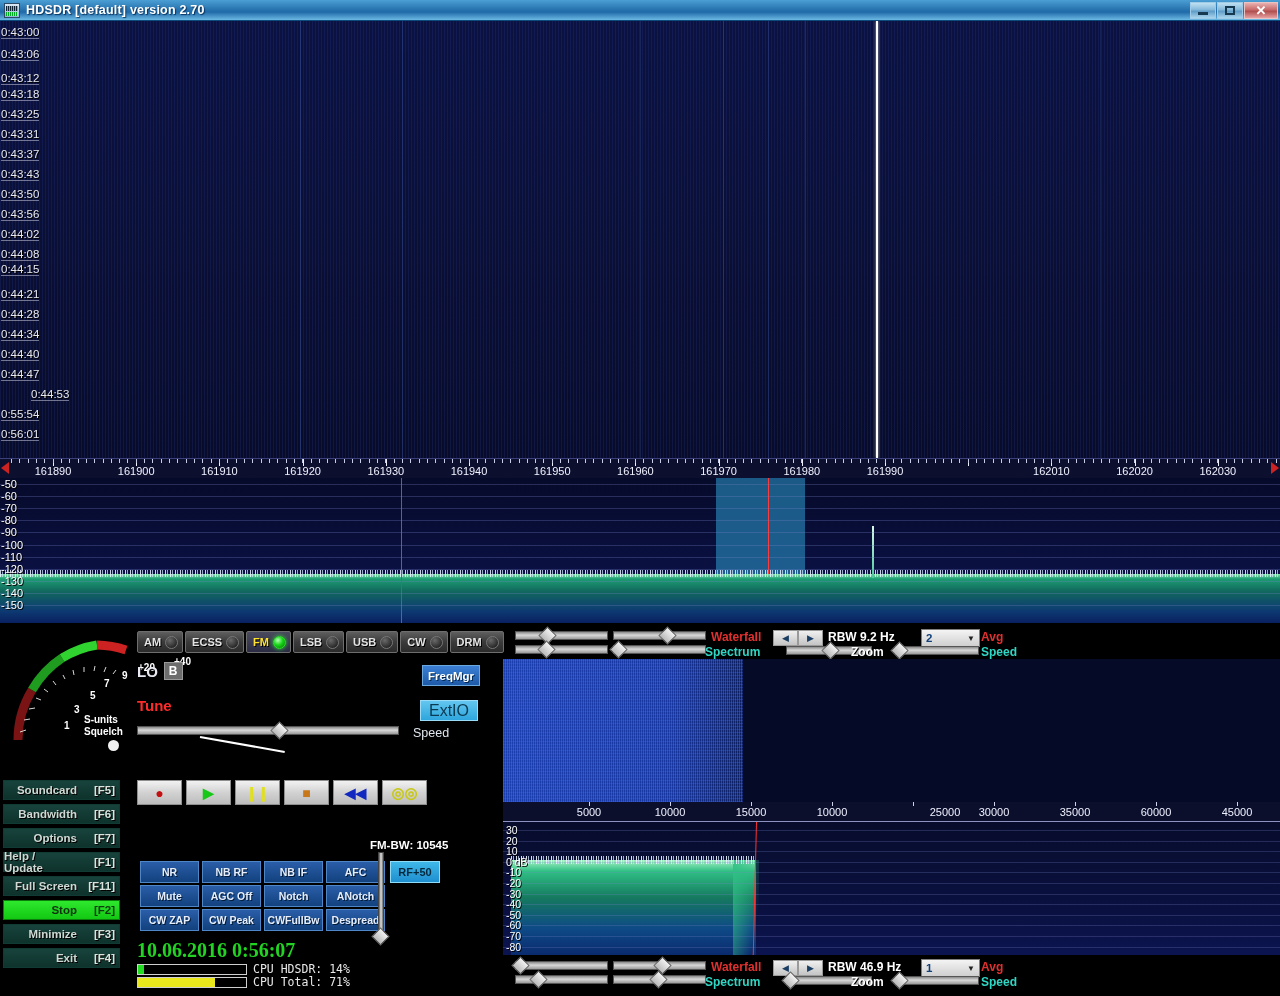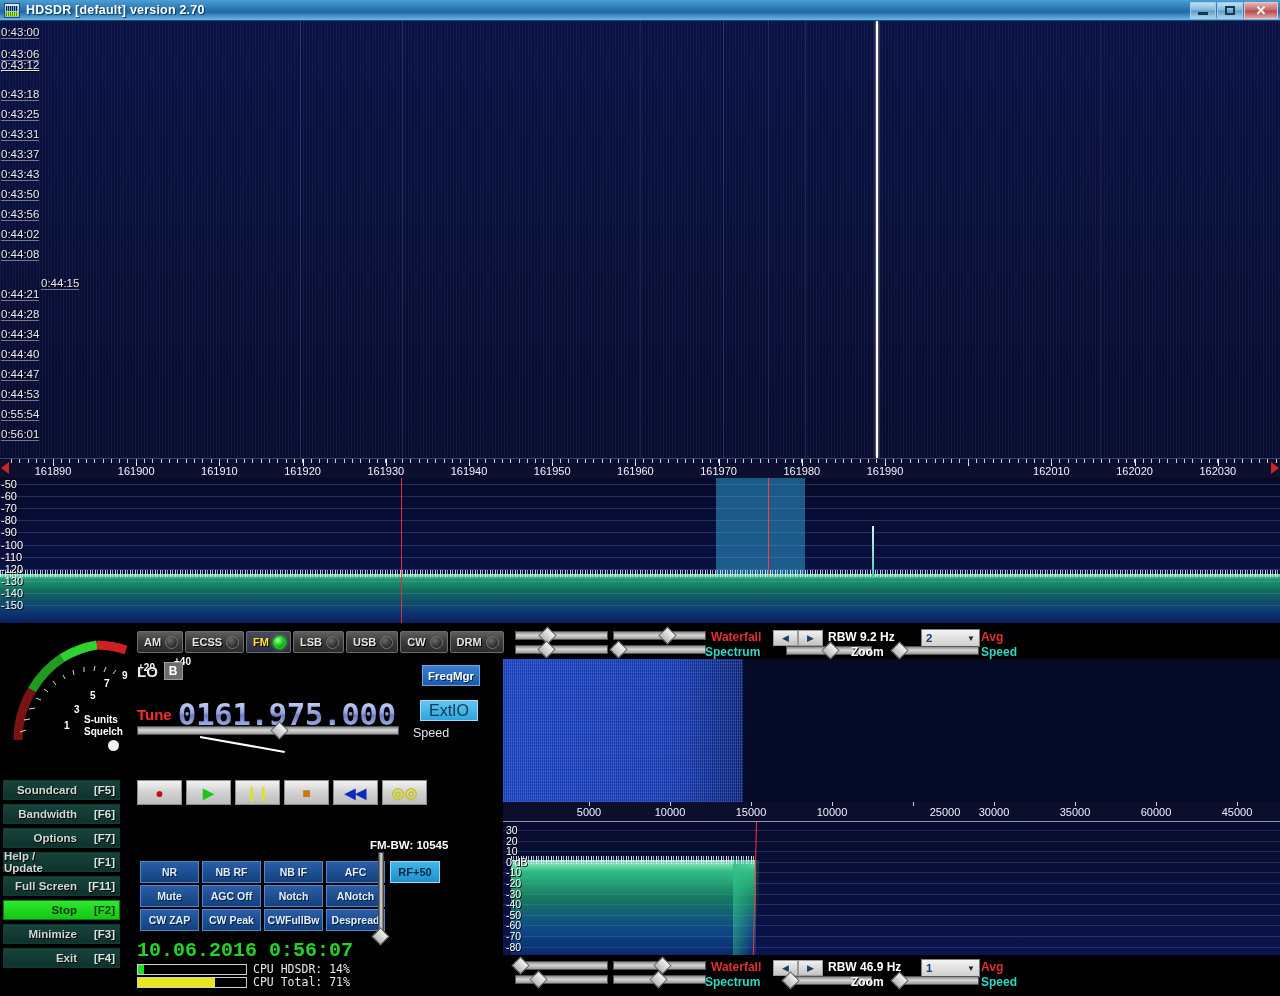--- a/index.html
+++ b/index.html
@@ -166,21 +166,21 @@
     color:#05283c; font-size:11px; font-weight:bold;
     display:flex; align-items:center; justify-content:center; }
   #squelch-vert { position:absolute; left:378px; top:852px; width:6px; height:85px;
     background:linear-gradient(90deg,#5a5a5a,#e4e4e4,#6a6a6a); border:1px solid #444; }
   #squelch-thumb { position:absolute; left:374px; top:930px; width:13px; height:13px;
     background:linear-gradient(180deg,#f2f2f2,#b9b9b9); transform:rotate(45deg);
     border:1px solid #6b6b6b; }
 
   
   #clock { position:absolute; left:137px; top:939px; color:#22d422; font-size:20px;
-    font-weight:bold; font-family:Liberation Mono, monospace; }
+    font-weight:bold; font-family:Liberation Serif, serif; }
   .cpu-row { position:absolute; left:137px; display:flex; align-items:center; gap:6px; }
   .cpu-bar-outer { width:110px; height:11px; border:1px solid #cfcfcf; background:#000;
     position:relative; }
   .cpu-bar-fill { position:absolute; left:0; top:0; bottom:0; }
   .cpu-text { color:#e8e8e8; font-size:11.5px; font-family:"DejaVu Sans Mono", monospace; }
   .ctl-strip { position:absolute; left:0; width:927px; height:32px; }
   .mini-slider { position:absolute; height:9px; }
   .strip-label { position:absolute; font-size:12px; font-weight:bold; text-shadow:1px 1px 0 #000; }
   .lbl-waterfall { color:#e03030; }
   .lbl-spectrum { color:#2fd6c4; }
@@ -251,37 +251,37 @@
   <div class="wf-streak" style="left:640px;opacity:.35"></div>
   <div class="wf-streak" style="left:723px;opacity:.5"></div>
   <div class="wf-streak" style="left:768px;opacity:.4"></div>
   <div class="wf-streak" style="left:805px;opacity:.45"></div>
   <div class="wf-streak" style="left:1100px;opacity:.3"></div>
   <div id="wf-carrier"></div>
 </div>
 <div id="wf-timestamps">
     <div class="ts" style="top: 5px;">0:43:00</div>
     <div class="ts" style="top: 27px;">0:43:06</div>
-    <div class="ts" style="top: 38px; text-decoration: underline;">0:43:12</div>
+    <div class="ts" style="top: 51px;">0:43:12</div>
     <div class="ts" style="top: 67px;">0:43:18</div>
     <div class="ts" style="top: 87px;">0:43:25</div>
     <div class="ts" style="top: 107px;">0:43:31</div>
     <div class="ts" style="top: 127px;">0:43:37</div>
     <div class="ts" style="top: 147px;">0:43:43</div>
     <div class="ts" style="top: 167px;">0:43:50</div>
     <div class="ts" style="top: 187px;">0:43:56</div>
     <div class="ts" style="top: 207px;">0:44:02</div>
     <div class="ts" style="top: 227px;">0:44:08</div>
-    <div class="ts" style="top: 256px; margin-left: 40px;">0:44:15</div>
+    <div class="ts" style="top: 242px;">0:44:15</div>
     <div class="ts" style="top: 267px;">0:44:21</div>
     <div class="ts" style="top: 287px;">0:44:28</div>
     <div class="ts" style="top: 307px;">0:44:34</div>
     <div class="ts" style="top: 327px;">0:44:40</div>
     <div class="ts" style="top: 347px;">0:44:47</div>
-    <div class="ts" style="top: 367px;">0:44:53</div>
+    <div class="ts" style="top: 367px; margin-left: 30px;">0:44:53</div>
     <div class="ts" style="top: 387px;">0:55:54</div>
     <div class="ts" style="top: 407px;">0:56:01</div>
   </div>
 
 <div id="freq-scale">
   <div class="scroll-arrow" id="arrow-left"></div>
   <div class="scroll-arrow" id="arrow-right"></div>
 <div class="tick major" style="left: 53px;"></div>
     <div class="freq-lbl" style="left: 53px;">161890</div>
     <div class="tick major" style="left: 136.2px;"></div>
@@ -593,21 +593,20 @@
       <span class="led"></span>
     </div>
   </div>
 
 <div id="lo-row">
   <span class="fq-tag lo">LO</span>
   <span class="band-box">B</span>
 </div>
 <div id="tune-row">
   <span class="fq-tag tune">Tune</span>
-  <span class="fq-digits">0161.975.000</span>
 </div>
 <div id="freqmgr-btn" class="sidebtn-blue">FreqMgr</div>
 <div id="extio-btn">ExtIO</div>
 <div id="volume-slider">
   <div class="slider-track">
     <div class="slider-thumb" style="left:52%"></div>
   </div>
 </div>
 <span id="volume-label">Speed</span>
 

